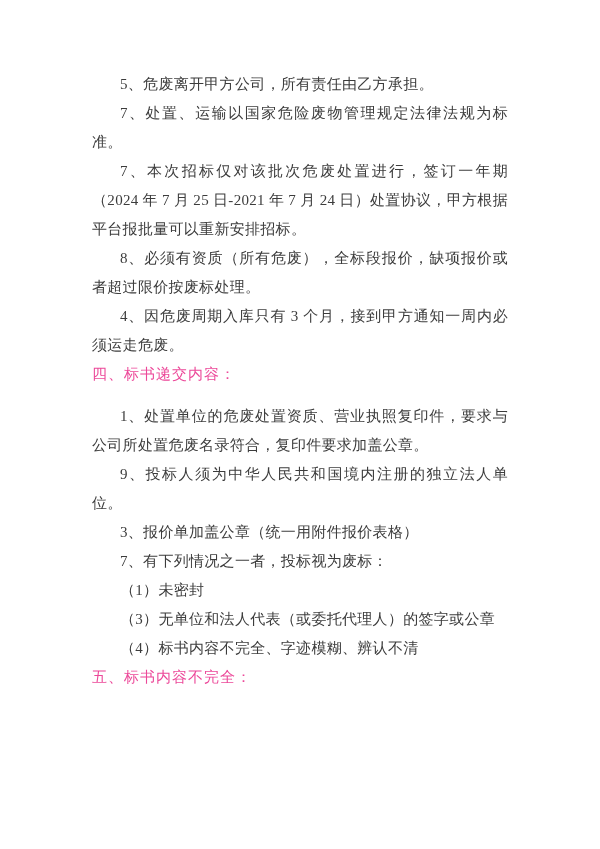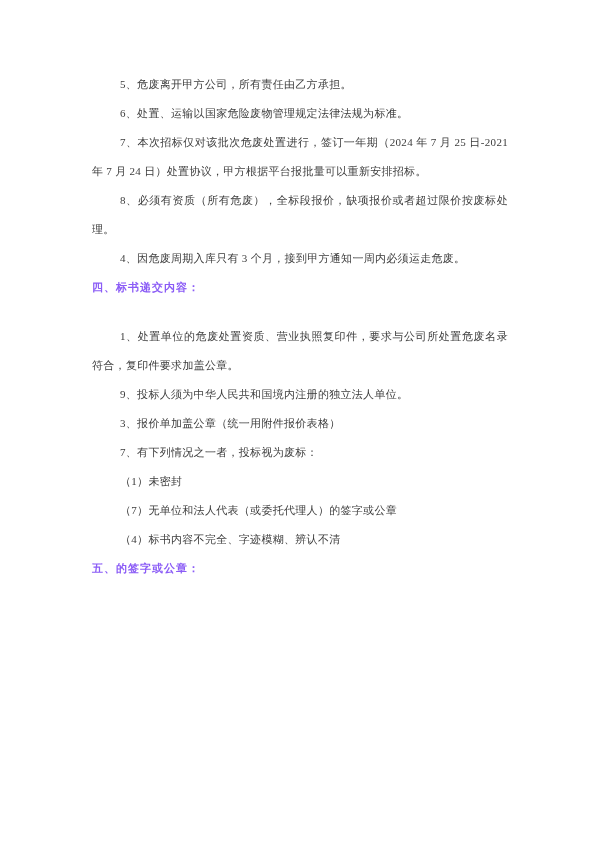--- a/index.html
+++ b/index.html
@@ -11,54 +11,54 @@
     position: relative;
     width: 600px;
     height: 849px;
     margin: 0 auto;
     background: #ffffff;
     overflow: hidden;
     font-family: "Liberation Serif", "DejaVu Serif", serif;
   }
   .doc {
     padding: 70px 92px 40px 92px;
-    font-size: 11px;
+    font-size: 15px;
     color: #3c3c3c;
   }
   .doc p {
     margin: 0;
     line-height: 29px;
     text-align: justify;
     text-indent: 28px;
     letter-spacing: 0.3px;
   }
   .doc p.heading {
-    font-weight: bold;
+    font-weight: normal;
     text-indent: 0;
-    color: #8b5cf6;
+    color: #ec4899;
     letter-spacing: 1px;
   }
   
-  .doc p:nth-child(7) { margin-top: 20px; }
+  .doc p:nth-child(7) { margin-top: 13px; }
   
   .doc p:nth-child(15) { margin-top: -8px; }
 </style>
 </head>
 <body>
 
 <div class="page">
   <div class="doc" id="doc-content">
       <p class="body">5、危废离开甲方公司，所有责任由乙方承担。</p>
-      <p class="body">6、处置、运输以国家危险废物管理规定法律法规为标准。</p>
+      <p class="body">7、处置、运输以国家危险废物管理规定法律法规为标准。</p>
       <p class="body">7、本次招标仅对该批次危废处置进行，签订一年期（2024 年 7 月 25 日-2021 年 7 月 24 日）处置协议，甲方根据平台报批量可以重新安排招标。</p>
       <p class="body">8、必须有资质（所有危废），全标段报价，缺项报价或者超过限价按废标处理。</p>
       <p class="body">4、因危废周期入库只有 3 个月，接到甲方通知一周内必须运走危废。</p>
       <p class="heading">四、标书递交内容：</p>
       <p class="body">1、处置单位的危废处置资质、营业执照复印件，要求与公司所处置危废名录符合，复印件要求加盖公章。</p>
       <p class="body">9、投标人须为中华人民共和国境内注册的独立法人单位。</p>
       <p class="body">3、报价单加盖公章（统一用附件报价表格）</p>
       <p class="body">7、有下列情况之一者，投标视为废标：</p>
       <p class="body">（1）未密封</p>
-      <p class="body">（7）无单位和法人代表（或委托代理人）的签字或公章</p>
+      <p class="body">（3）无单位和法人代表（或委托代理人）的签字或公章</p>
       <p class="body">（4）标书内容不完全、字迹模糊、辨认不清</p>
-      <p class="heading">五、的签字或公章：</p>
+      <p class="heading">五、标书内容不完全：</p>
     </div>
 </div>
 
 </body></html>

